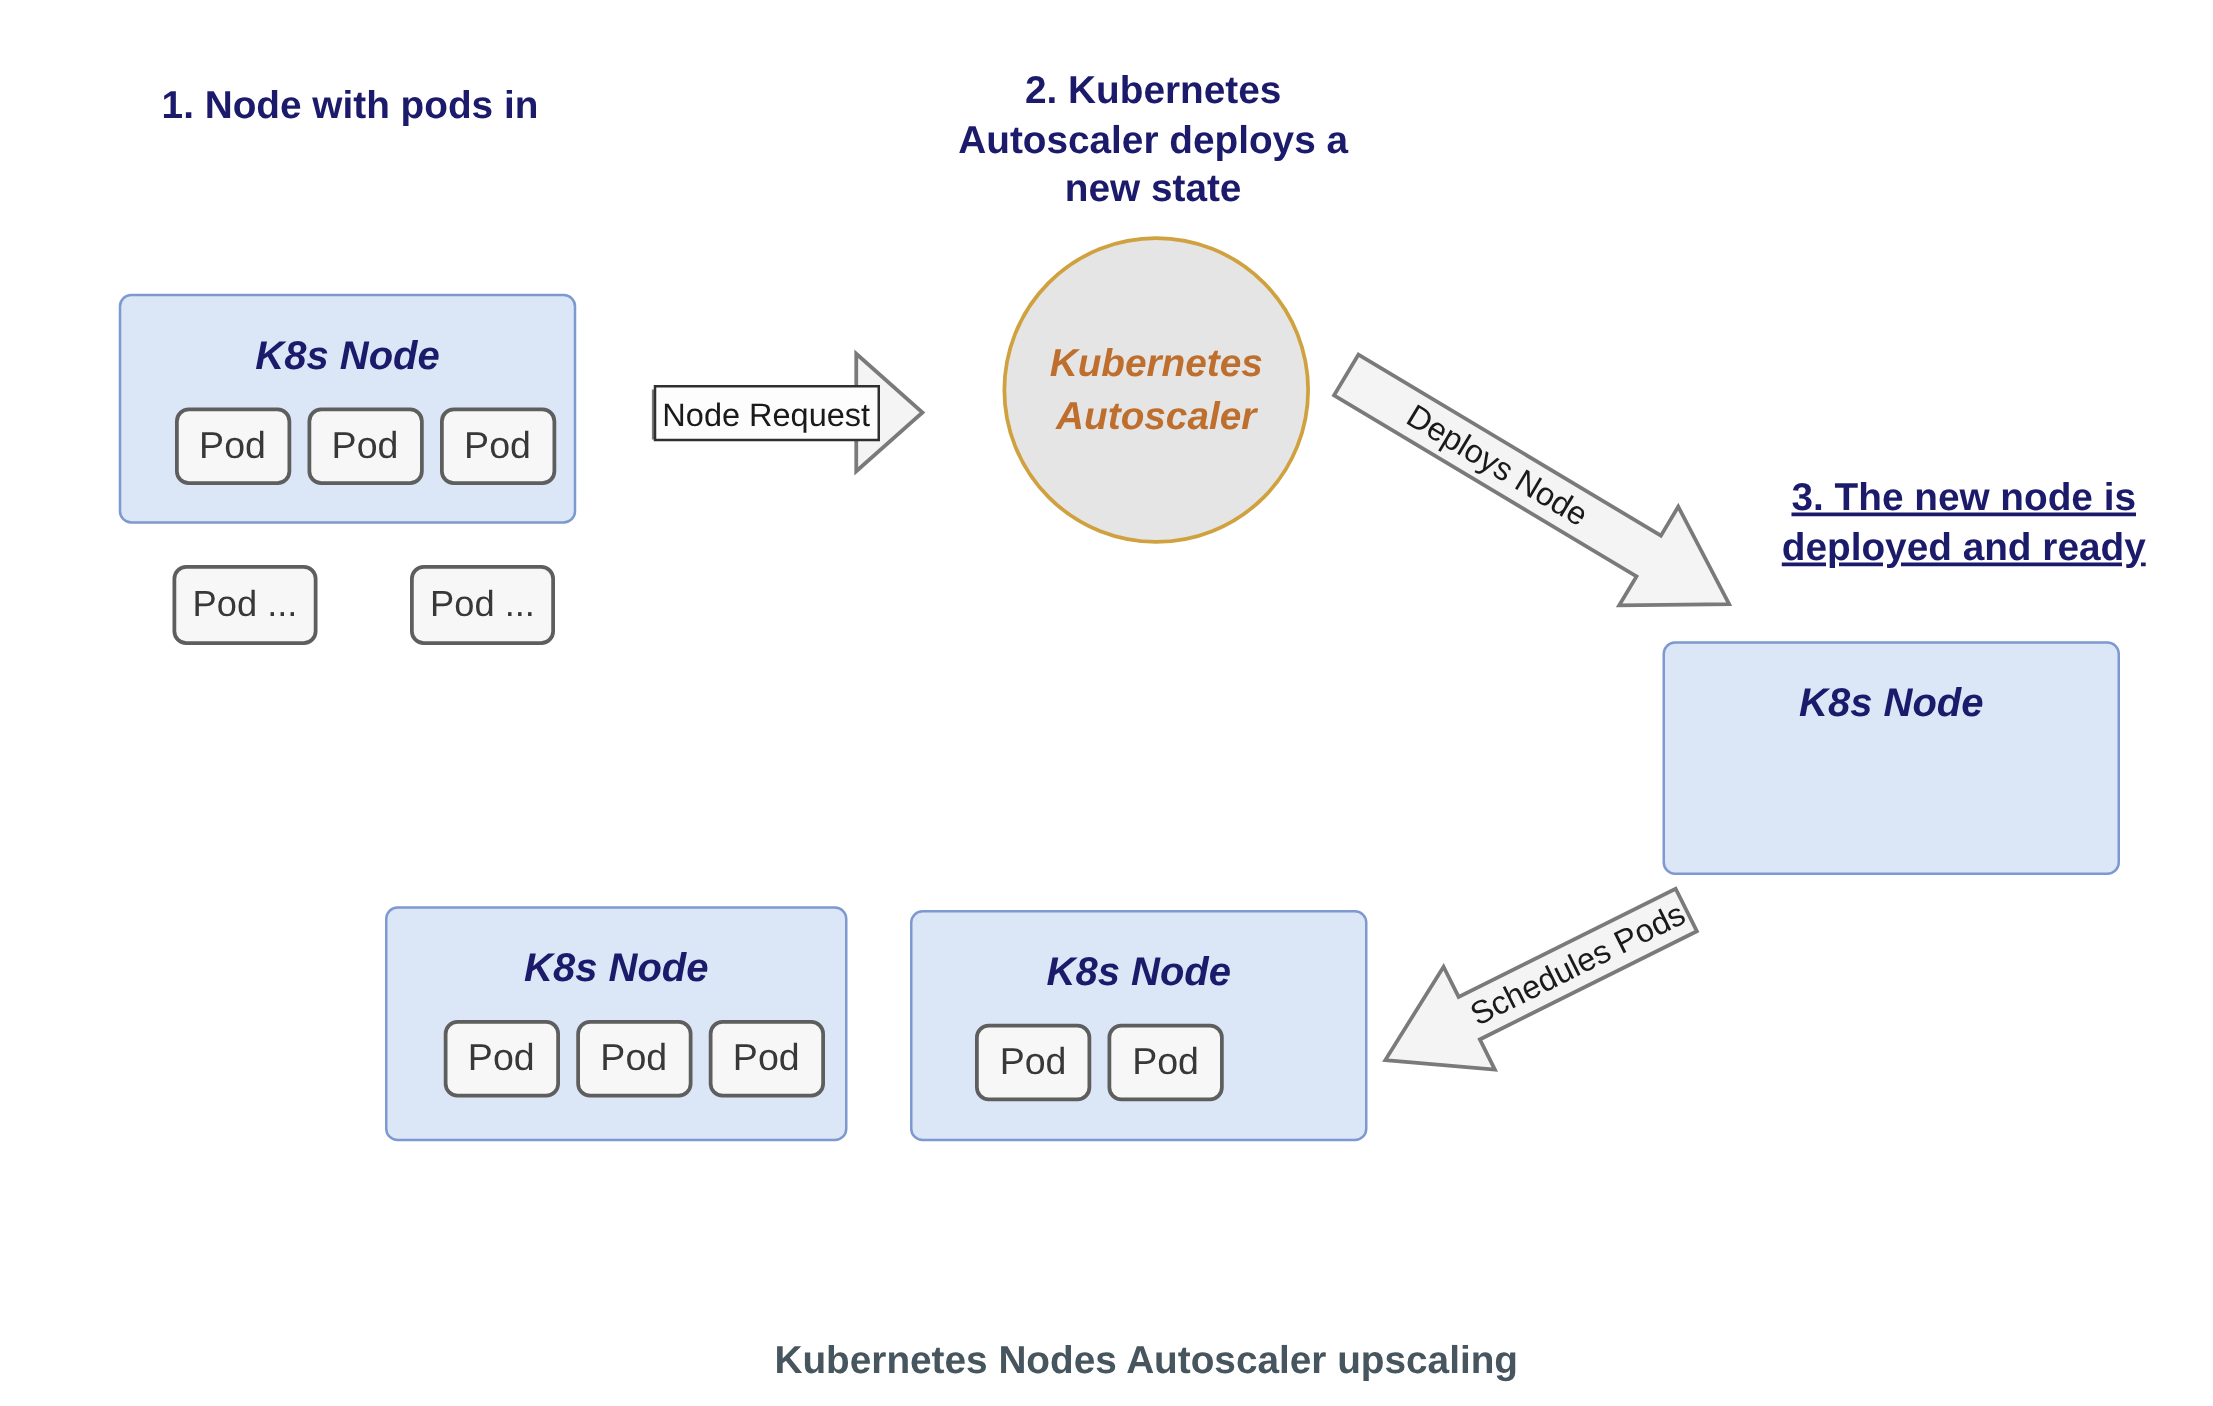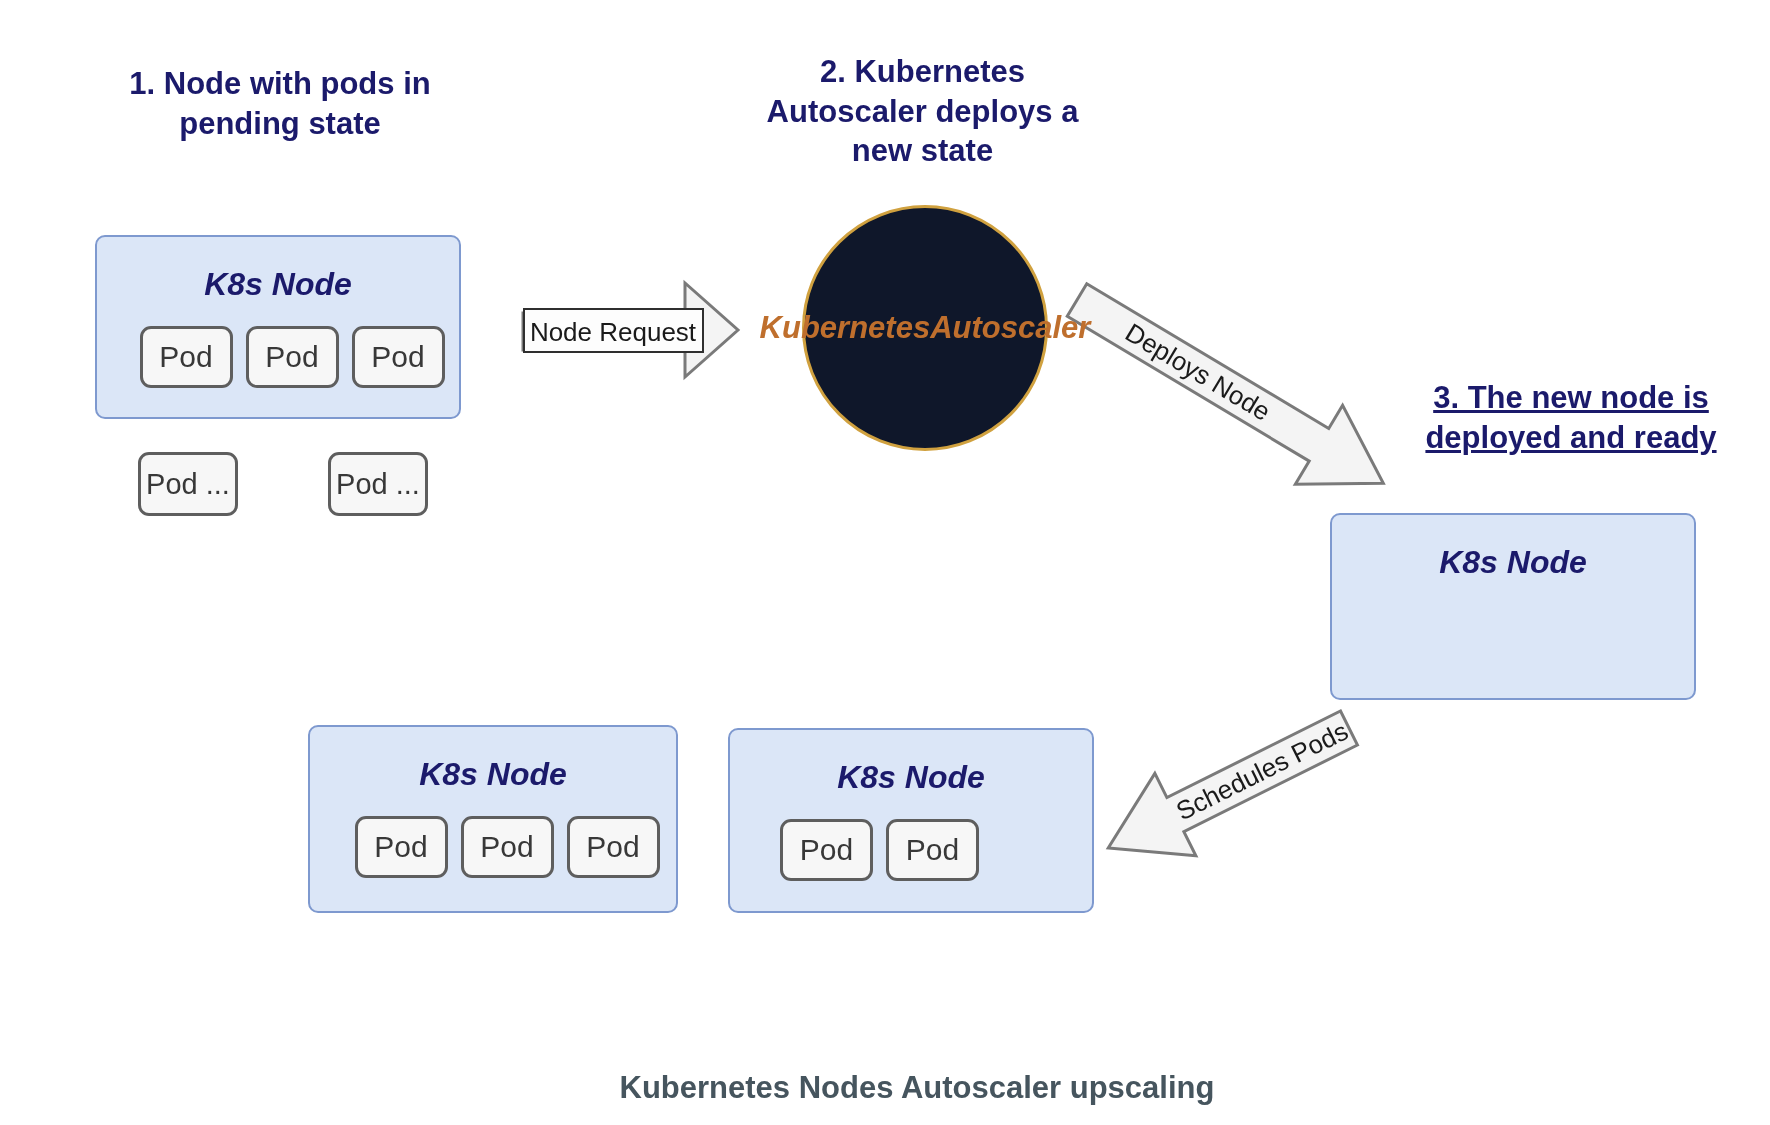--- a/index.html
+++ b/index.html
@@ -32,31 +32,31 @@
     display:flex; align-items:center; justify-content:center;
     font-size:30px; color:#383838;
   }
   #node-pending  { left:95px;   top:235px; width:366px; height:184px; }
   #node-new      { left:1330px; top:513px; width:366px; height:187px; }
   #node-sched-a  { left:308px;  top:725px; width:370px; height:188px; }
   #node-sched-b  { left:728px;  top:728px; width:366px; height:185px; }
 
   .overflow-pod {
     position:absolute; background:#f7f7f7; border:3px solid #5e5e5e;
-    border-radius:11px; width:100px; height:64px; box-sizing:border-box;
+    border-radius:11px; width:116px; height:64px; box-sizing:border-box;
     display:flex; align-items:center; justify-content:center;
     font-size:29px; color:#383838;
   }
   #overflow-pod-1 { left:138px; top:452px; }
   #overflow-pod-2 { left:328px; top:452px; }
 
   #autoscaler-circle {
-    position:absolute; left:802px; top:205px; width:246px; height:246px;
-    border-radius:50%; background:#0f172a; border:3px solid #d0a13f;
-    box-sizing:border-box; display:flex; 
+    position:absolute; left:802px; top:189px; width:246px; height:246px;
+    border-radius:50%; background:#e5e5e5; border:3px solid #d0a13f;
+    box-sizing:border-box; display:flex; flex-direction:column;
     align-items:center; justify-content:center;
     color:#bf6f2d; font-style:italic; font-weight:bold; font-size:31px;
     line-height:1.35;
   }
 
   #arrow-layer { position:absolute; left:0; top:0; }
   .block-arrow { fill:#f4f4f4; stroke:#7a7a7a; stroke-width:3; stroke-linejoin:miter; }
   .arrow-text  { fill:#1a1a1a; font-family:"Liberation Sans", sans-serif; font-size:26px; }
   .arrow-label-box { fill:#fdfdfd; stroke:#2f2f2f; stroke-width:2; }
 
@@ -82,21 +82,20 @@
     <text class="arrow-text" transform="translate(1198,372) rotate(30.9)" x="0" y="9" text-anchor="middle">Deploys Node</text>
 
     <g transform="translate(1349,728) rotate(153.5)">
       <polygon class="block-arrow" points="0,-19 194,-19 194,-46 269,0 194,46 194,19 0,19"></polygon>
     </g>
     <text class="arrow-text" transform="translate(1262,771) rotate(-26.5)" x="0" y="9" text-anchor="middle">Schedules Pods</text>
   </svg>
 
   <div class="step-label" id="step1">
     <div>1. Node with pods in</div>
-    <div>pending state</div>
   </div>
 
   <div class="step-label" id="step2">
     <div>2. Kubernetes</div>
     <div>Autoscaler deploys a</div>
     <div>new state</div>
   </div>
 
   <div class="step-label" id="step3">
     <div>3. The new node is</div>

